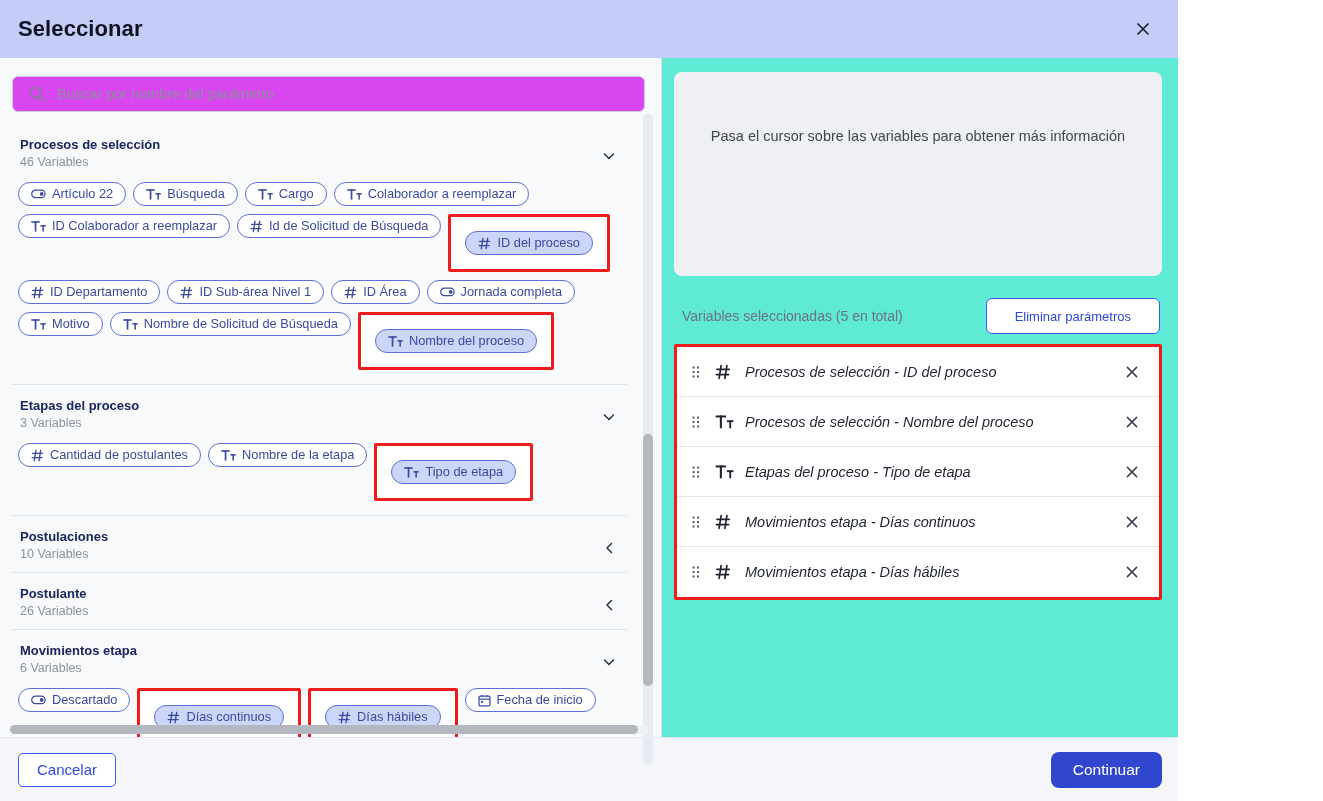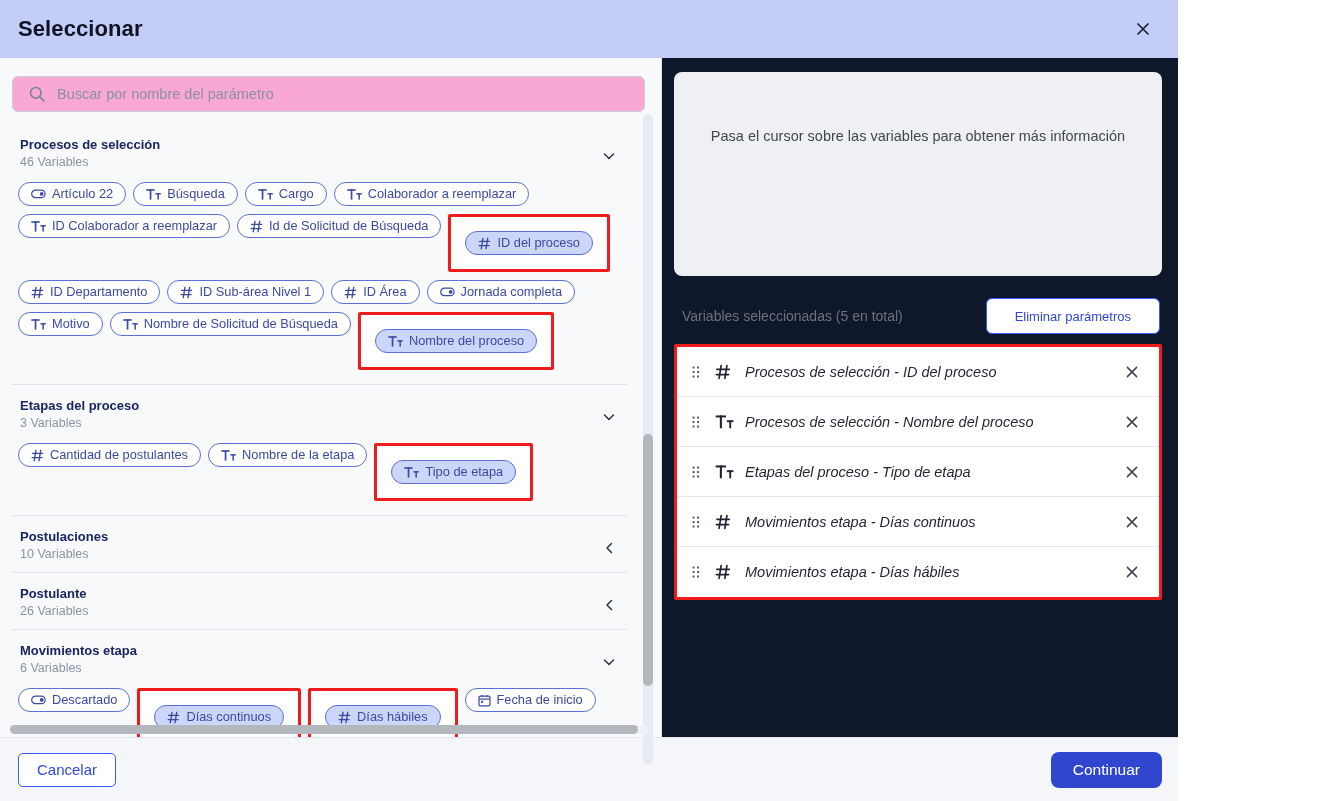--- a/index.html
+++ b/index.html
@@ -58,21 +58,21 @@
   
   .search-wrap {
     position: relative;
     height: 36px;
     margin: 4px 4px 12px 2px;
   }
   .search-box {
     width: 100%; height: 36px;
     border: 1px solid #c9ced8;
     border-radius: 6px;
-    background: #f9a8d4;
+    background: #d946ef;
     padding: 0 12px 0 44px;
     font-size: 14.5px;
     color: #2c3344;
     font-family: "Liberation Sans", sans-serif;
     outline: none;
   }
   .search-box::placeholder { color: #8b919e; }
   .search-icon {
     position: absolute; left: 16px; top: 9px;
     width: 18px; height: 18px; color: #7b8190;
@@ -165,21 +165,21 @@
   }
   .h-scroll-thumb {
     position: absolute; left: 0; top: 0;
     width: 628px; height: 9px;
     background: #b4b7bd; border-radius: 5px; cursor: pointer;
   }
 
   
   .right-pane {
     flex: 1 1 auto;
-    background: #0f172a;
+    background: #5eead4;
     border-left: 1px solid #e2e5ec;
     display: flex; flex-direction: column;
     padding: 14px 16px 0 12px;
     min-height: 0;
   }
   .info-box {
     height: 204px;
     background: #eef0f3;
     border-radius: 8px;
     display: flex; align-items: flex-start; justify-content: center;

